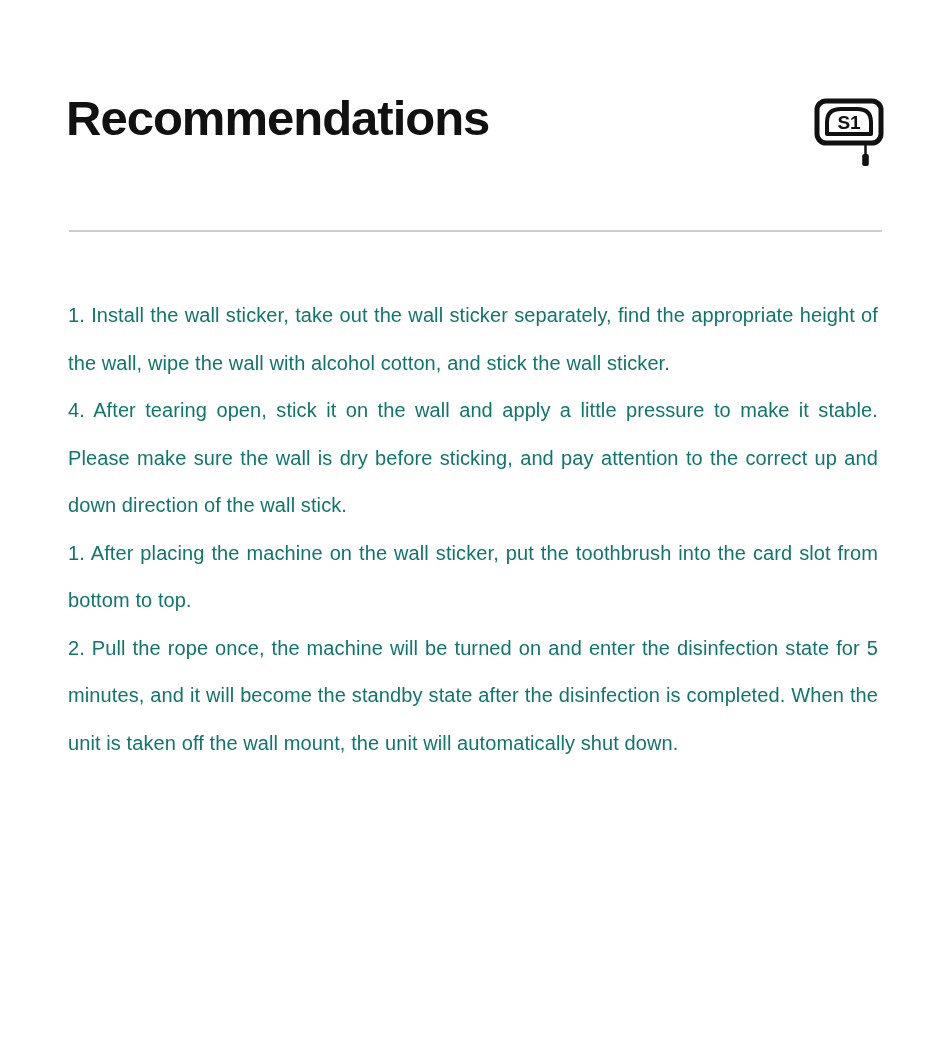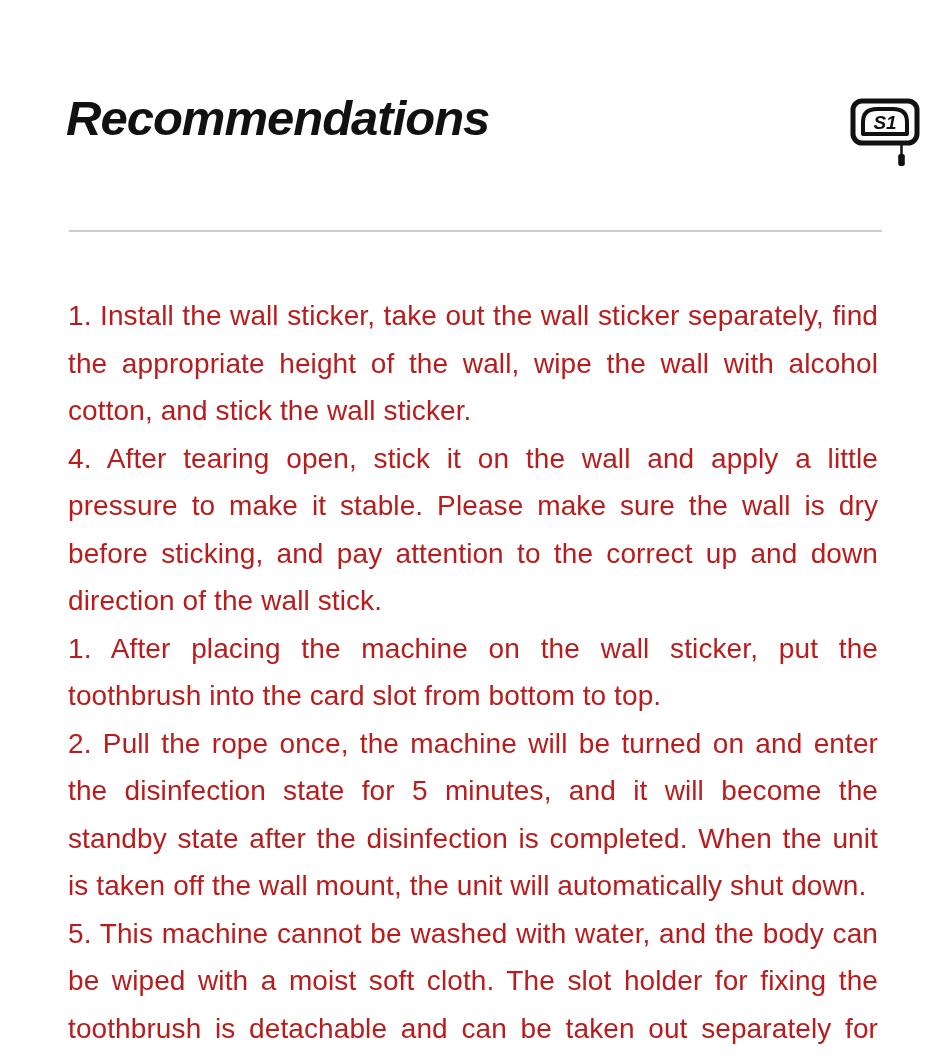--- a/index.html
+++ b/index.html
@@ -13,23 +13,22 @@
     height: 1064px;
     background: #ffffff;
     font-family: "Liberation Sans", sans-serif;
     box-sizing: border-box;
     overflow: hidden;
   }
   .header {
     display: flex;
     justify-content: space-between;
     align-items: flex-start;
-    padding: 94px 30px 0 66px;
+    padding: 94px 66px 0 66px;
     height: 70px;
-    font-style: italic;
   }
   .title {
     margin: 0;
     font-size: 49px;
     line-height: 1.0;
     font-weight: 700;
     letter-spacing: -1px;
     color: #111111;
   }
   .device-icon {
@@ -39,23 +38,23 @@
   .divider {
     border: none;
     border-top: 2px solid #cccccc;
     margin: 66px 68px 0 69px;
   }
   .body-text {
     margin: 60px 72px 0 68px;
   }
   .body-text p {
     margin: 0;
-    font-size: 28px;
+    font-size: 20px;
     line-height: 47.5px;
-    color: #b91c1c;
+    color: #0f766e;
     text-align: justify;
     letter-spacing: 0.1px;
   }
   .icon-label-text {
     font-family: "Liberation Sans", sans-serif;
     font-weight: 700;
     font-size: 19px;
     fill: #111111;
   }
 </style>
@@ -82,16 +81,15 @@
     </div>
   </div>
 
   <hr class="divider">
 
   <div class="body-text">
     <p>1. Install the wall sticker, take out the wall sticker separately, find the appropriate height of the wall, wipe the wall with alcohol cotton, and stick the wall sticker.</p>
     <p>4. After tearing open, stick it on the wall and apply a little pressure to make it stable. Please make sure the wall is dry before sticking, and pay attention to the correct up and down direction of the wall stick.</p>
     <p>1. After placing the machine on the wall sticker, put the toothbrush into the card slot from bottom to top.</p>
     <p>2. Pull the rope once, the machine will be turned on and enter the disinfection state for 5 minutes, and it will become the standby state after the disinfection is completed. When the unit is taken off the wall mount, the unit will automatically shut down.</p>
-    <p>5. This machine cannot be washed with water, and the body can be wiped with a moist soft cloth. The slot holder for fixing the toothbrush is detachable and can be taken out separately for washing.</p>
   </div>
 
 </div>
 
 </body></html>

